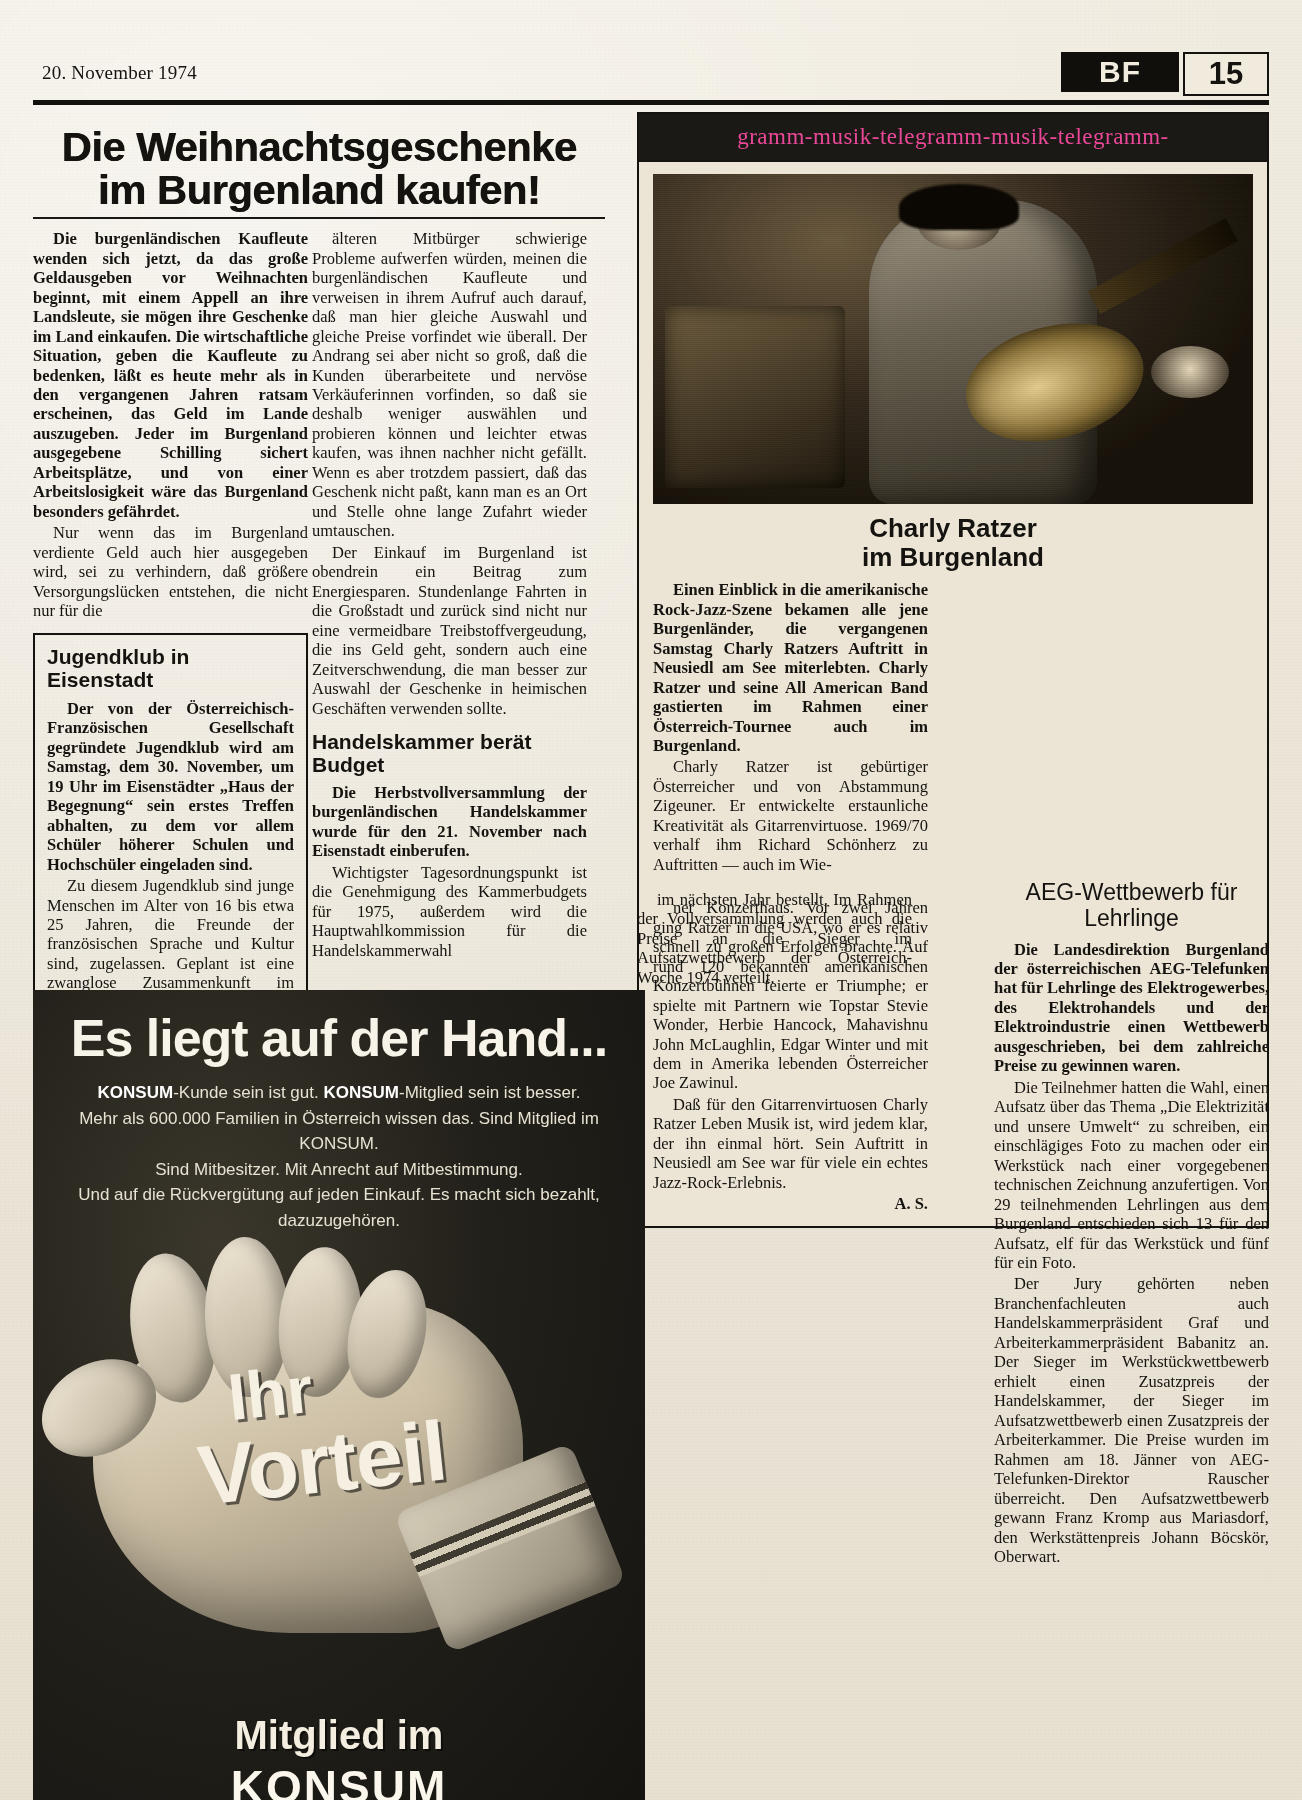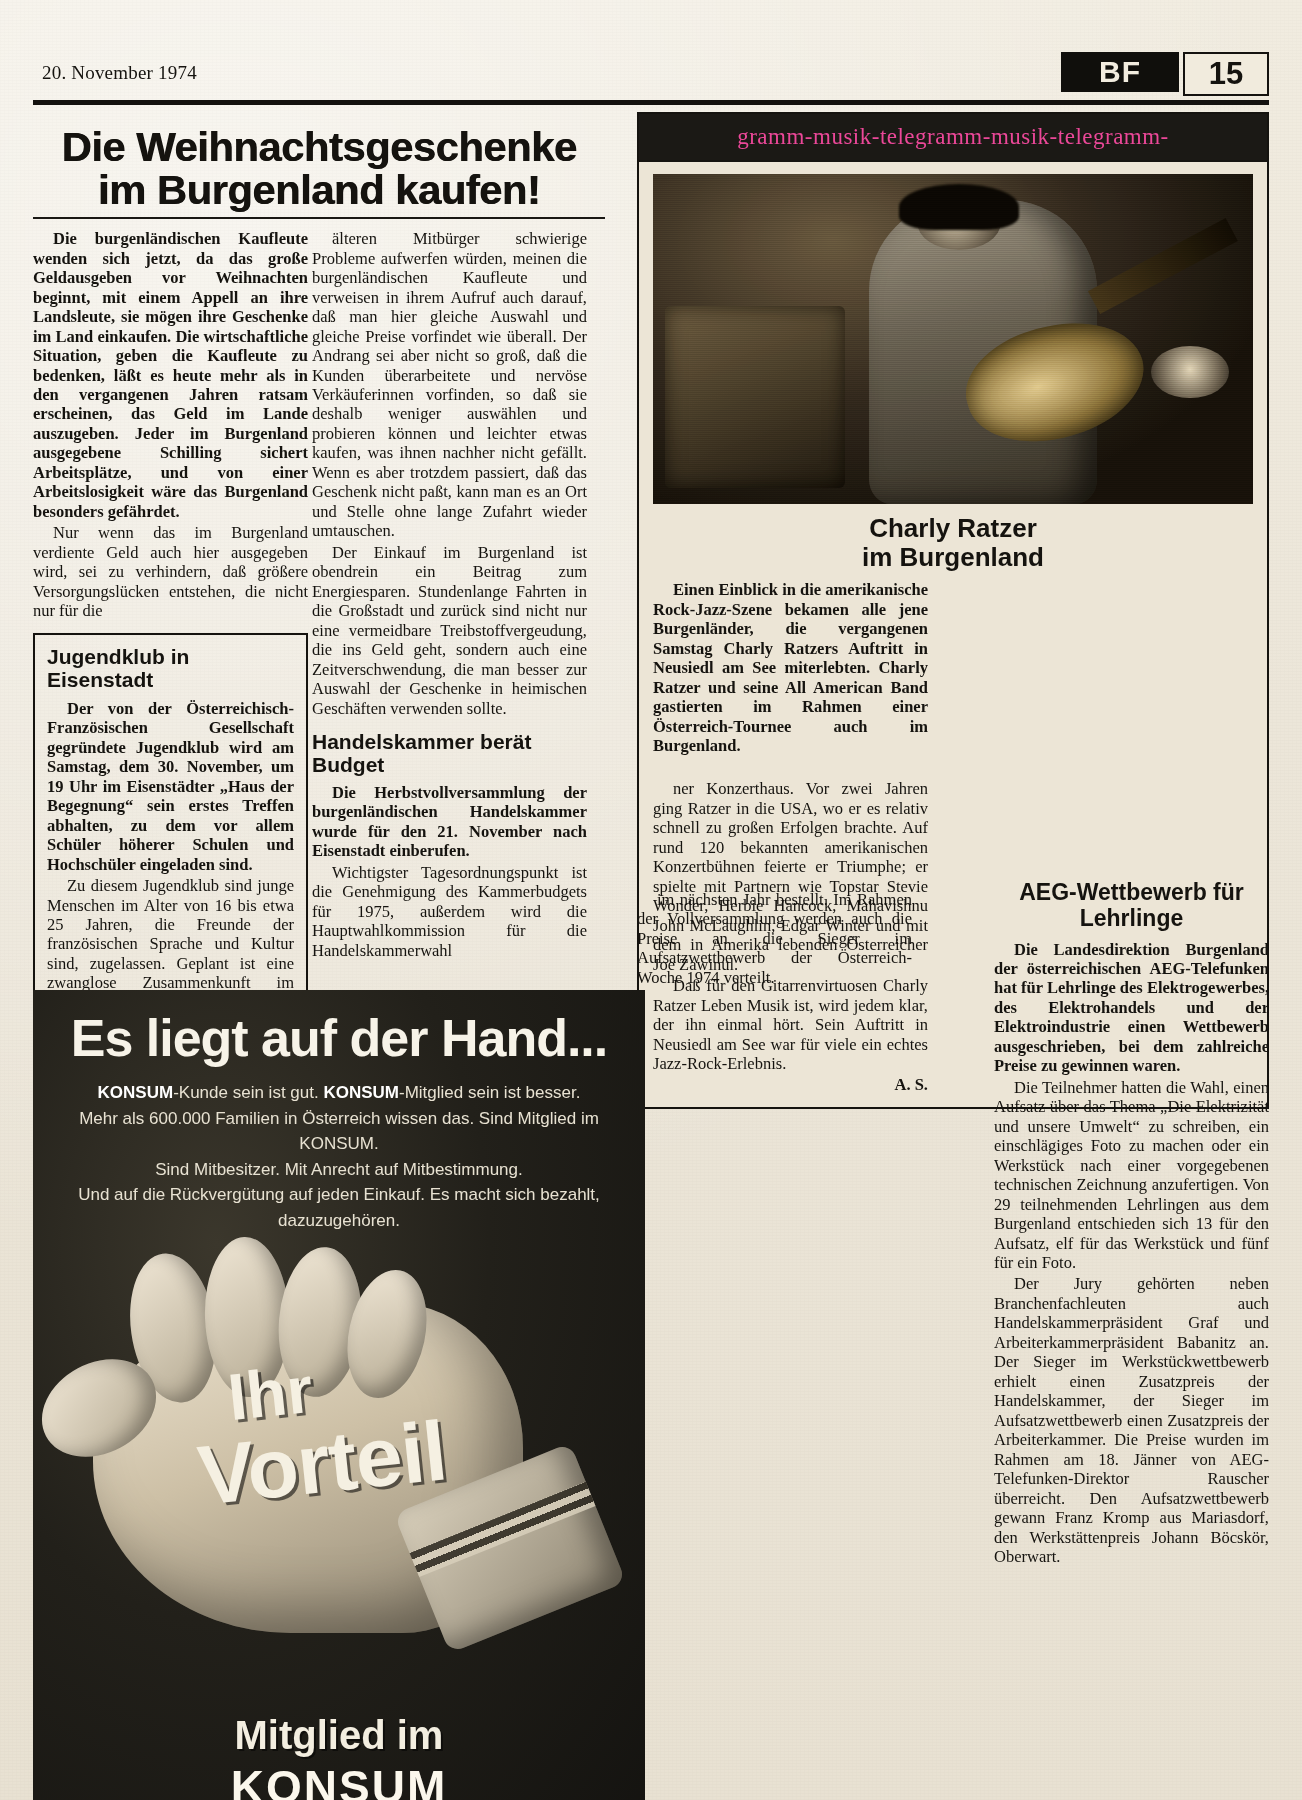--- a/index.html
+++ b/index.html
@@ -279,21 +279,21 @@
     font-size:46px;letter-spacing:2px;color:#fbf7ec;margin-top:2px;
   }
 
   
   .aeg{
     position:absolute;left:961px;width:275px;
   }
   .aeg h3{
     text-align:center;
     font-family:"Liberation Sans",sans-serif;
-    font-weight:bold;font-size:23px;line-height:1.12;margin:0 0 8px 0;
+    font-weight:normal;font-size:23px;line-height:1.12;margin:0 0 8px 0;
   }
 </style>
 </head>
 <body>
 
 <div class="page">
   <div class="grain"></div>
 
   <div class="masthead">
     <div class="issue-date">20. November 1974</div>
@@ -355,20 +355,21 @@
         <div class="ph-face2"></div>
         <div class="ph-grain"></div>
       </div>
       <div class="music-head">
         <div>Charly Ratzer</div>
         <div>im Burgenland</div>
       </div>
       <div class="music-cols">
         <div class="c body-text">
           <p class="lead">Einen Einblick in die amerikanische Rock-Jazz-Szene bekamen alle jene Burgenländer, die vergangenen Samstag Charly Ratzers Auftritt in Neusiedl am See miterlebten. Charly Ratzer und seine All American Band gastierten im Rahmen einer Österreich-Tournee auch im Burgenland.</p>
+          <p>Charly Ratzer ist gebürtiger Österreicher und von Abstammung Zigeuner. Er entwickelte erstaunliche Kreativität als Gitarrenvirtuose. 1969/70 verhalf ihm Richard Schönherz zu Auftritten — auch im Wie-</p>
         </div>
         <div class="c body-text">
           <p>ner Konzerthaus. Vor zwei Jahren ging Ratzer in die USA, wo er es relativ schnell zu großen Erfolgen brachte. Auf rund 120 bekannten amerikanischen Konzertbühnen feierte er Triumphe; er spielte mit Partnern wie Topstar Stevie Wonder, Herbie Hancock, Mahavishnu John McLaughlin, Edgar Winter und mit dem in Amerika lebenden Österreicher Joe Zawinul.</p>
           <p>Daß für den Gitarrenvirtuosen Charly Ratzer Leben Musik ist, wird jedem klar, der ihn einmal hört. Sein Auftritt in Neusiedl am See war für viele ein echtes Jazz-Rock-Erlebnis.</p>
           <p class="sig">A. S.</p>
         </div>
       </div>
     </div>
 
     <div class="lower-right" style="top:778px;">

